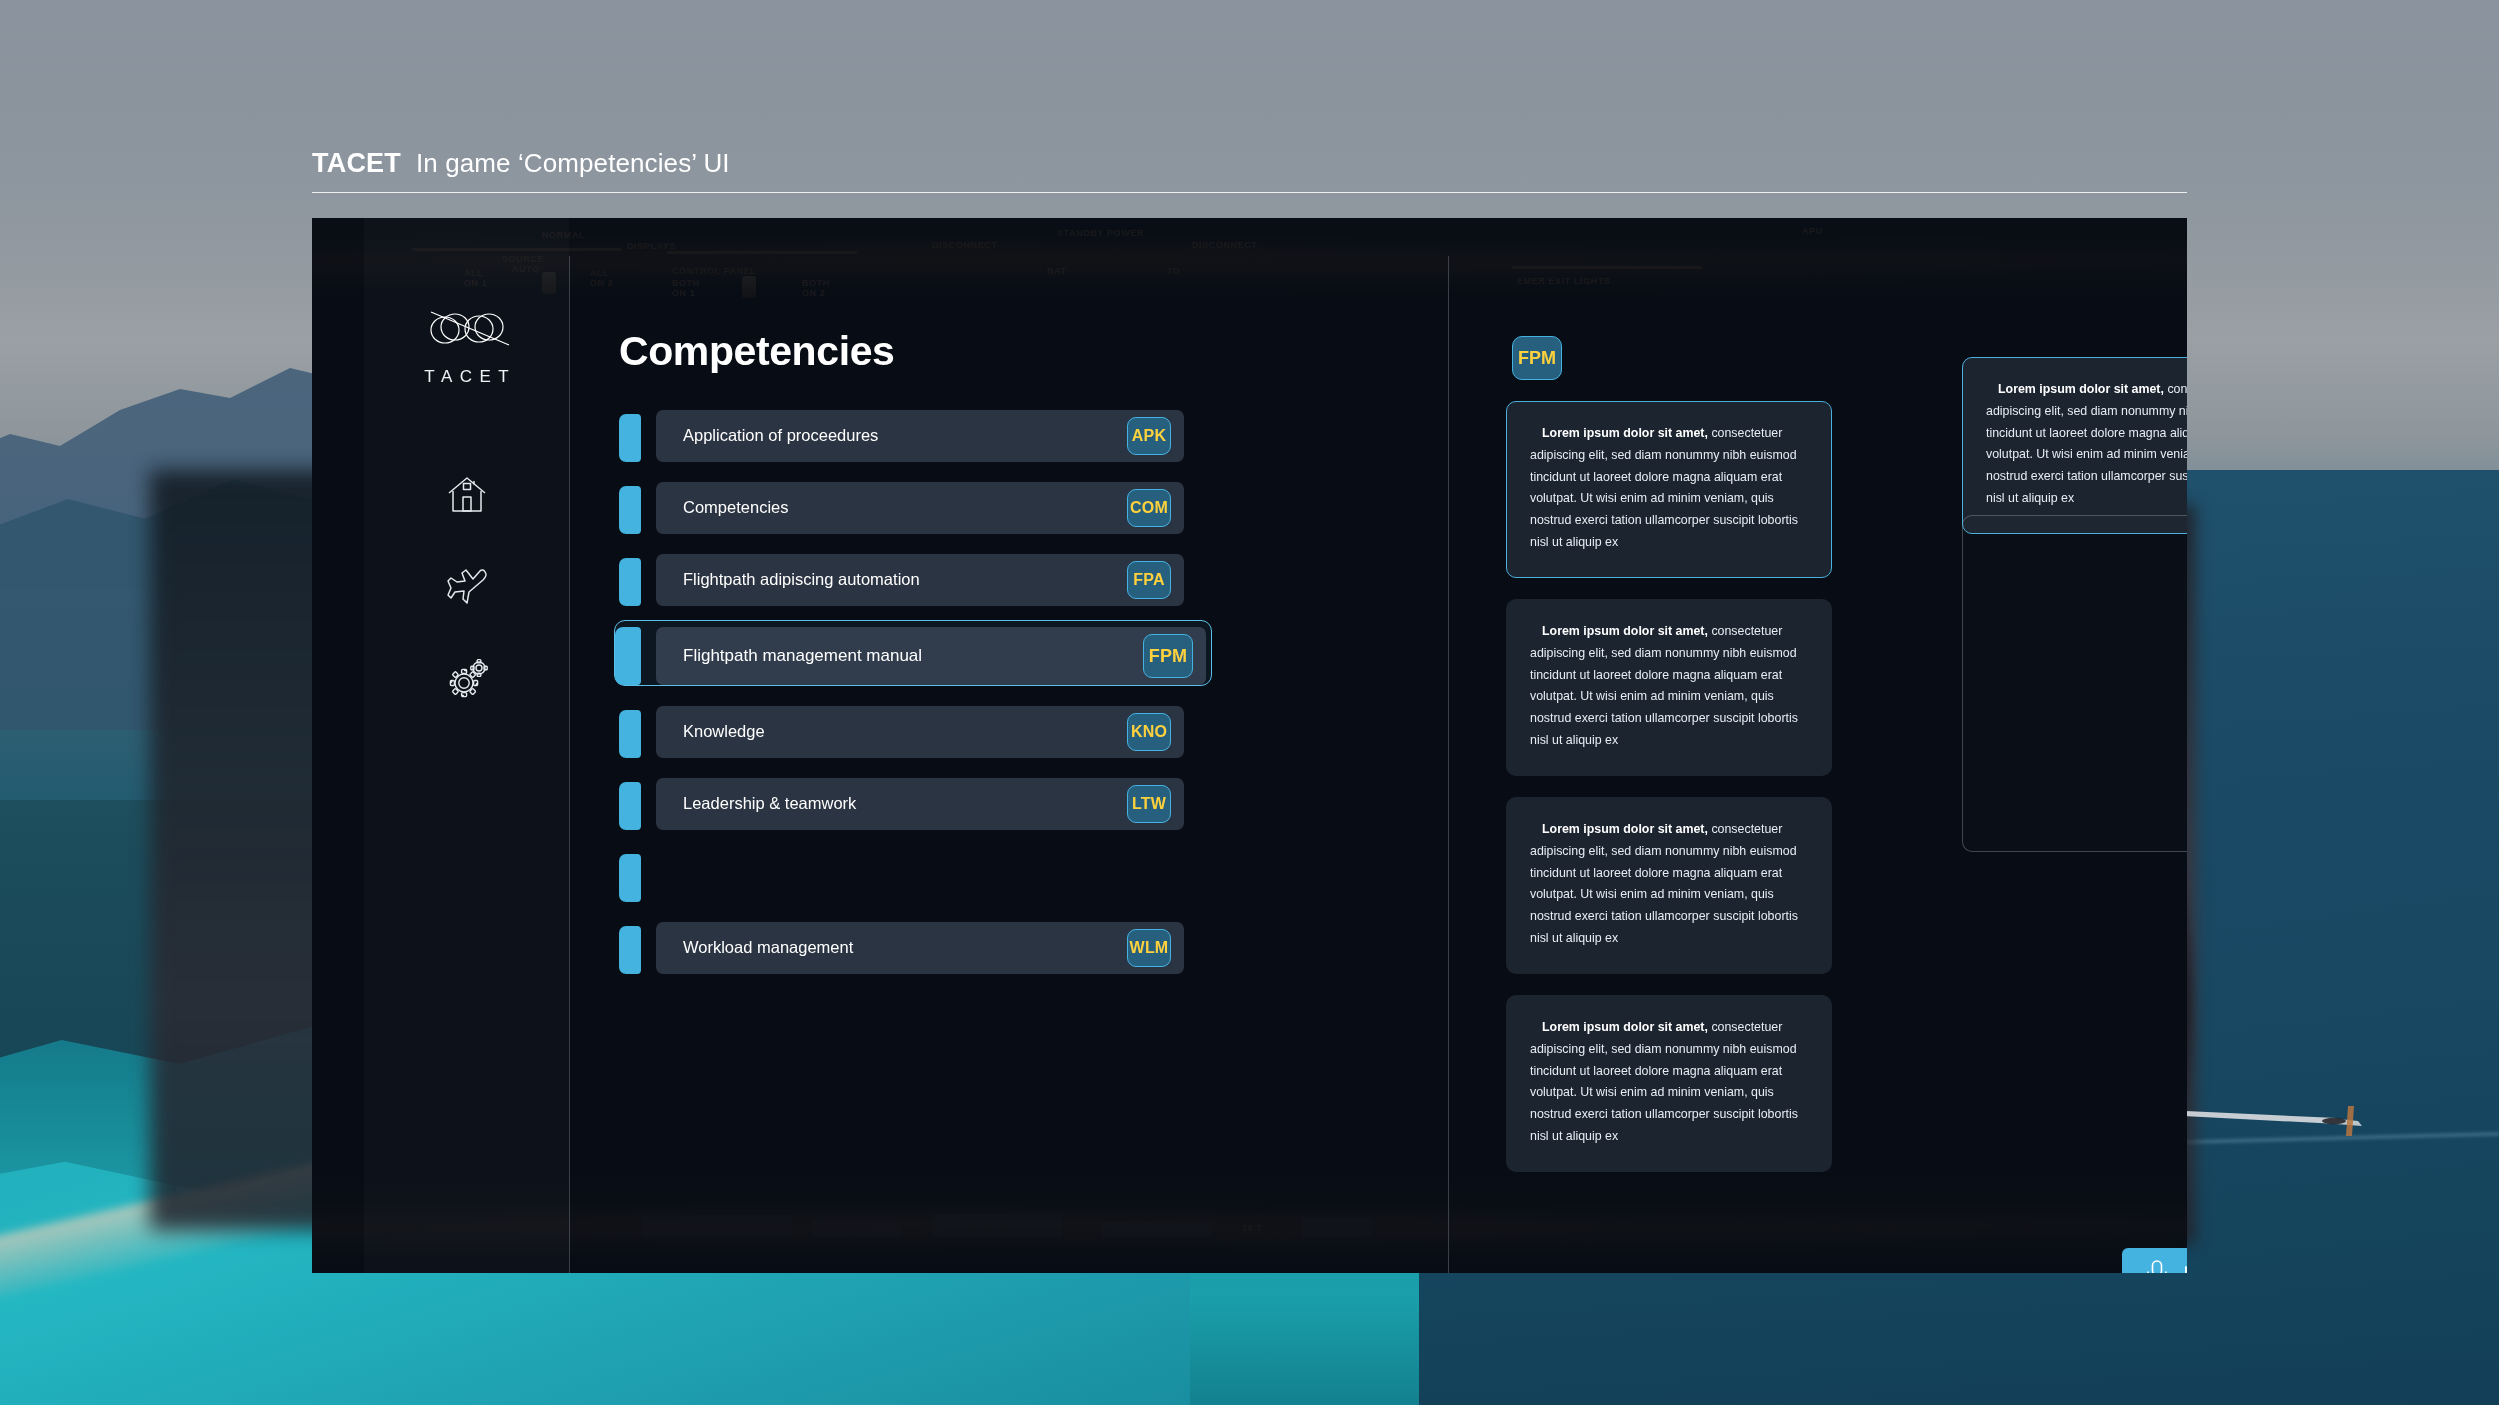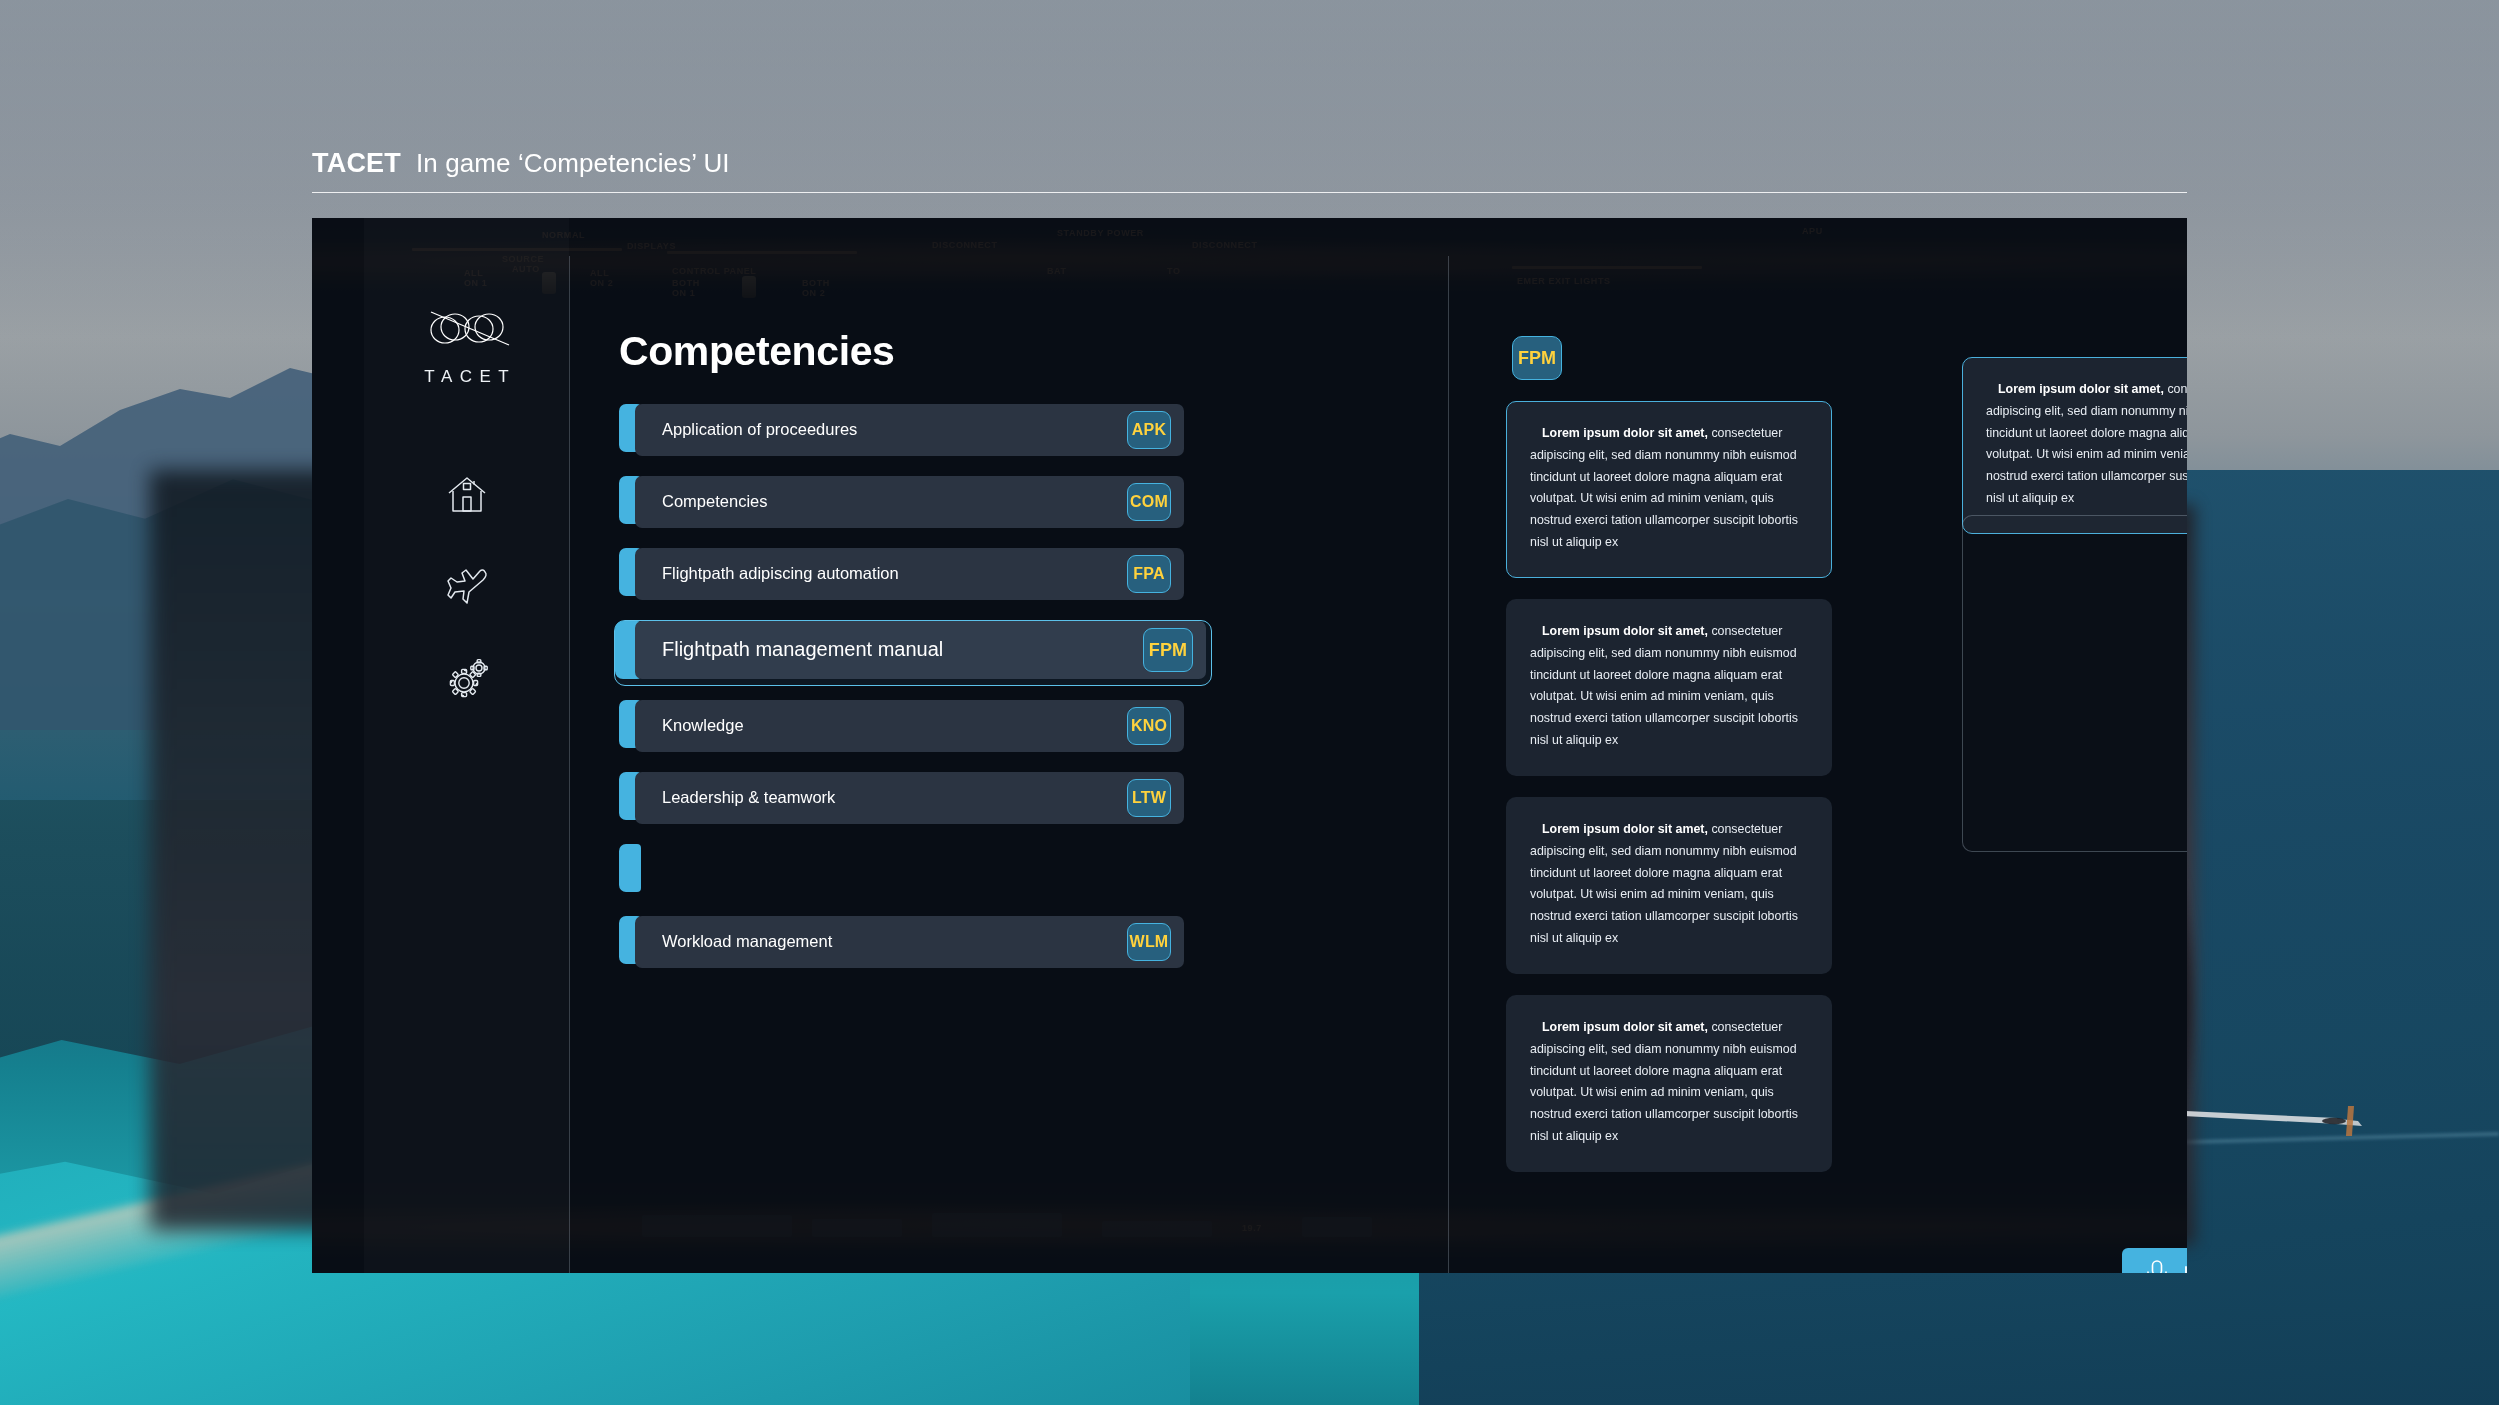--- a/index.html
+++ b/index.html
@@ -256,25 +256,26 @@
     color: #ffffff;
     font-size: 41px;
     font-weight: bold;
     letter-spacing: -.4px;
   }
   #comp-list { margin-top: 29px; }
 
   .comp-row {
     position: relative;
     display: flex;
-    align-items: flex-start;
+    align-items: flex-end;
     margin-bottom: 14px;
     height: 58px;
     width: 565px;
     cursor: pointer;
+    gap: 21px;
   }
   .comp-accent {
     width: 22px;
     height: 48px;
     background: #45b3e0;
     border-radius: 7px 4px 4px 7px;
     flex: 0 0 auto;
   }
   .comp-body {
     margin-left: -6px;
@@ -313,21 +314,21 @@
     height: 66px;
     margin-left: -5px;
     border: 1.3px solid #5cc1ea;
     border-radius: 11px;
     background: rgba(60,120,155,.10);
     padding: 0 5px 0 0;
     margin-bottom: 14px;
   }
   .comp-row.selected .comp-accent { width: 26px; height: 58px; border-radius: 8px 4px 4px 8px; }
   .comp-row.selected .comp-body   { height: 58px; background: #313d4d; }
-  .comp-row.selected .comp-label  { font-size: 20px; }
+  .comp-row.selected .comp-label  { font-size: 17px; }
   .comp-row.selected .comp-badge  { width: 50px; height: 44px; font-size: 18px; }
 
   
   #work-col {
     position: absolute;
     left: 1136px; top: 0;
     right: 0; height: 100%;
   }
   #tag-chip {
     position: absolute;

